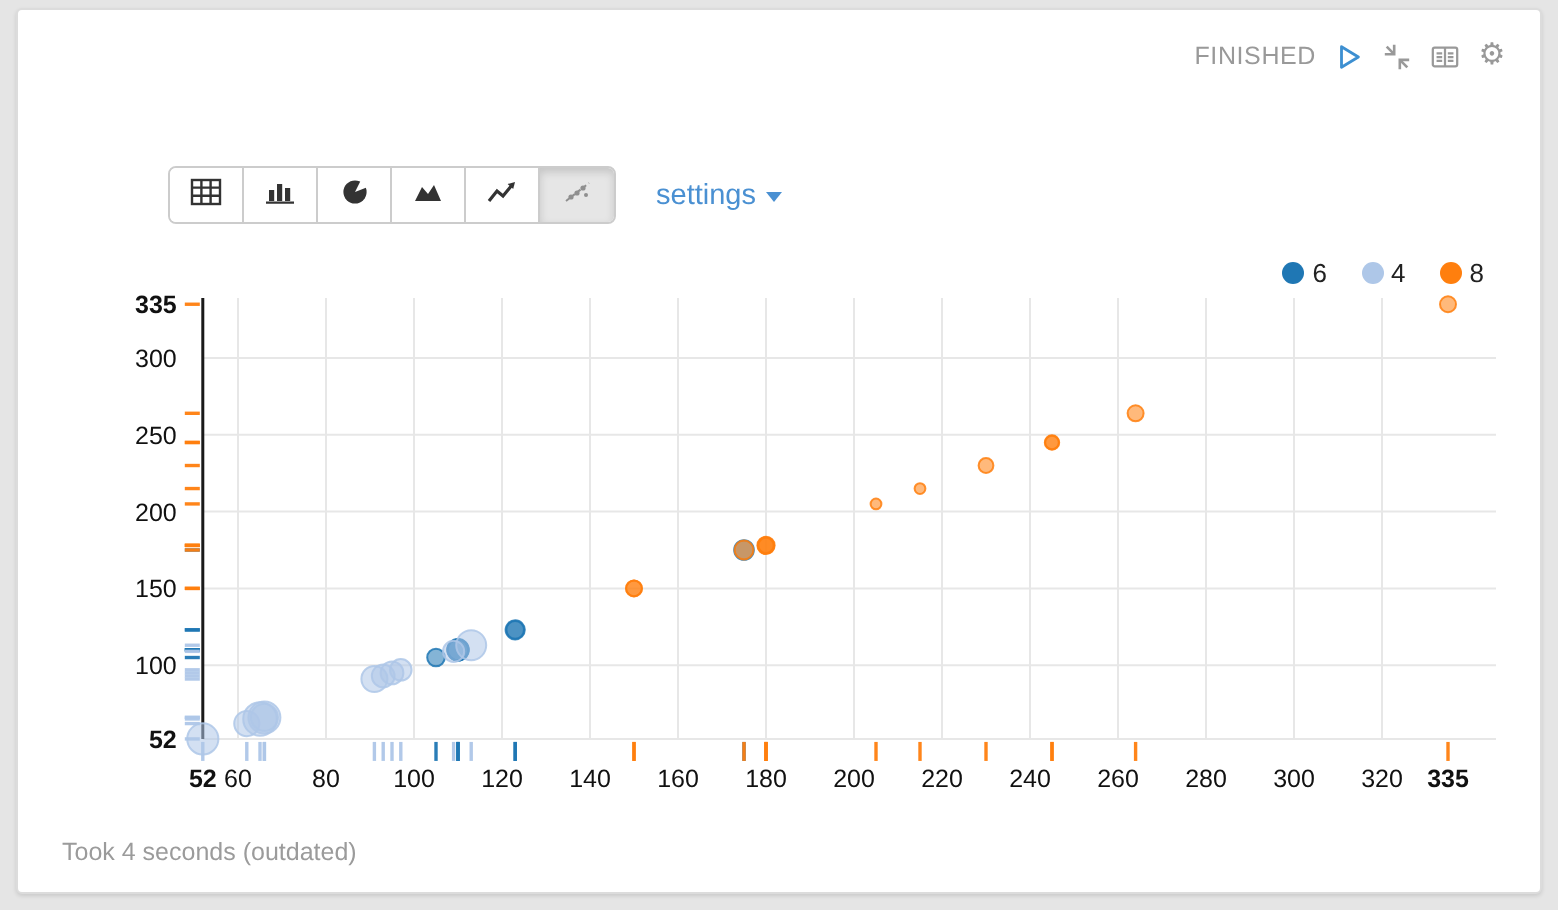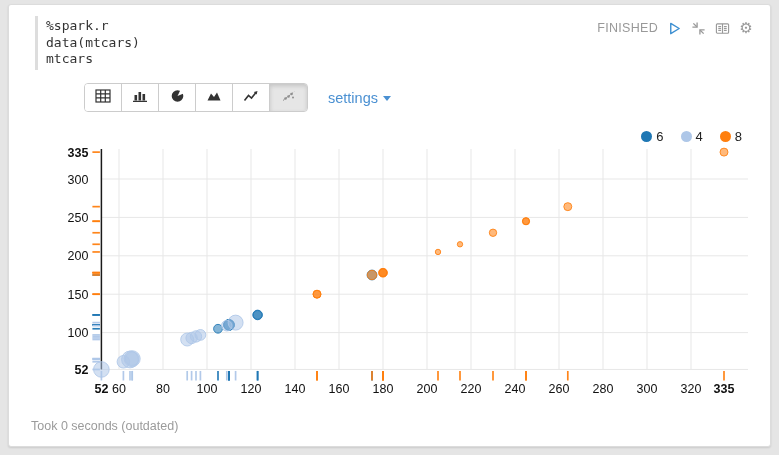--- a/index.html
+++ b/index.html
@@ -62,21 +62,20 @@
       <span class="sicon">
         <svg width="15" height="15" viewBox="0 0 16 16" stroke="#999" stroke-width="1.2" fill="none">
           <rect x="1.5" y="3" width="13" height="10" rx="1"></rect>
             <path d="M8 3 V13"></path>
           <path d="M3.5 6 H6.5 M3.5 8 H6.5 M3.5 10 H6.5 M9.5 6 H12.5 M9.5 8 H12.5 M9.5 10 H12.5"></path>
         </svg>
       </span>
       <span class="sicon gear">⚙</span>
     </div>
 
-    <pre class="code"><div>%spark.r</div><div>data(mtcars)</div><div>mtcars</div></pre>
 
     <div class="toolbar">
       <div class="btn-group">
         <button class="btn" title="">
           <span>
             <svg width="16" height="14" viewBox="0 0 16 14" fill="none" stroke="#333" stroke-width="1.2">
               <rect x="1" y="1" width="14" height="12"></rect>
                 <path d="M1 4.8 H15 M1 8.9 H15 M5.7 1 V13 M10.3 1 V13"></path>
             </svg>
           </span>
@@ -280,15 +279,15 @@
         <text x="724" y="278.464" text-anchor="middle" class="tick bold">335</text>
         <text x="88.4" y="258.964" text-anchor="end" class="tick bold">52</text>
         <text x="88.4" y="222.09999999999997" text-anchor="end" class="tick">100</text>
         <text x="88.4" y="183.7" text-anchor="end" class="tick">150</text>
         <text x="88.4" y="145.29999999999998" text-anchor="end" class="tick">200</text>
         <text x="88.4" y="106.89999999999998" text-anchor="end" class="tick">250</text>
         <text x="88.4" y="68.49999999999997" text-anchor="end" class="tick">300</text>
         <text x="88.4" y="41.61999999999995" text-anchor="end" class="tick bold">335</text>
       </svg>
 
-    <div class="footer">Took 0 seconds (outdated)</div>
+    <div class="footer">Took 4 seconds (outdated)</div>
   </div>
 </div>
 
 </body></html>

